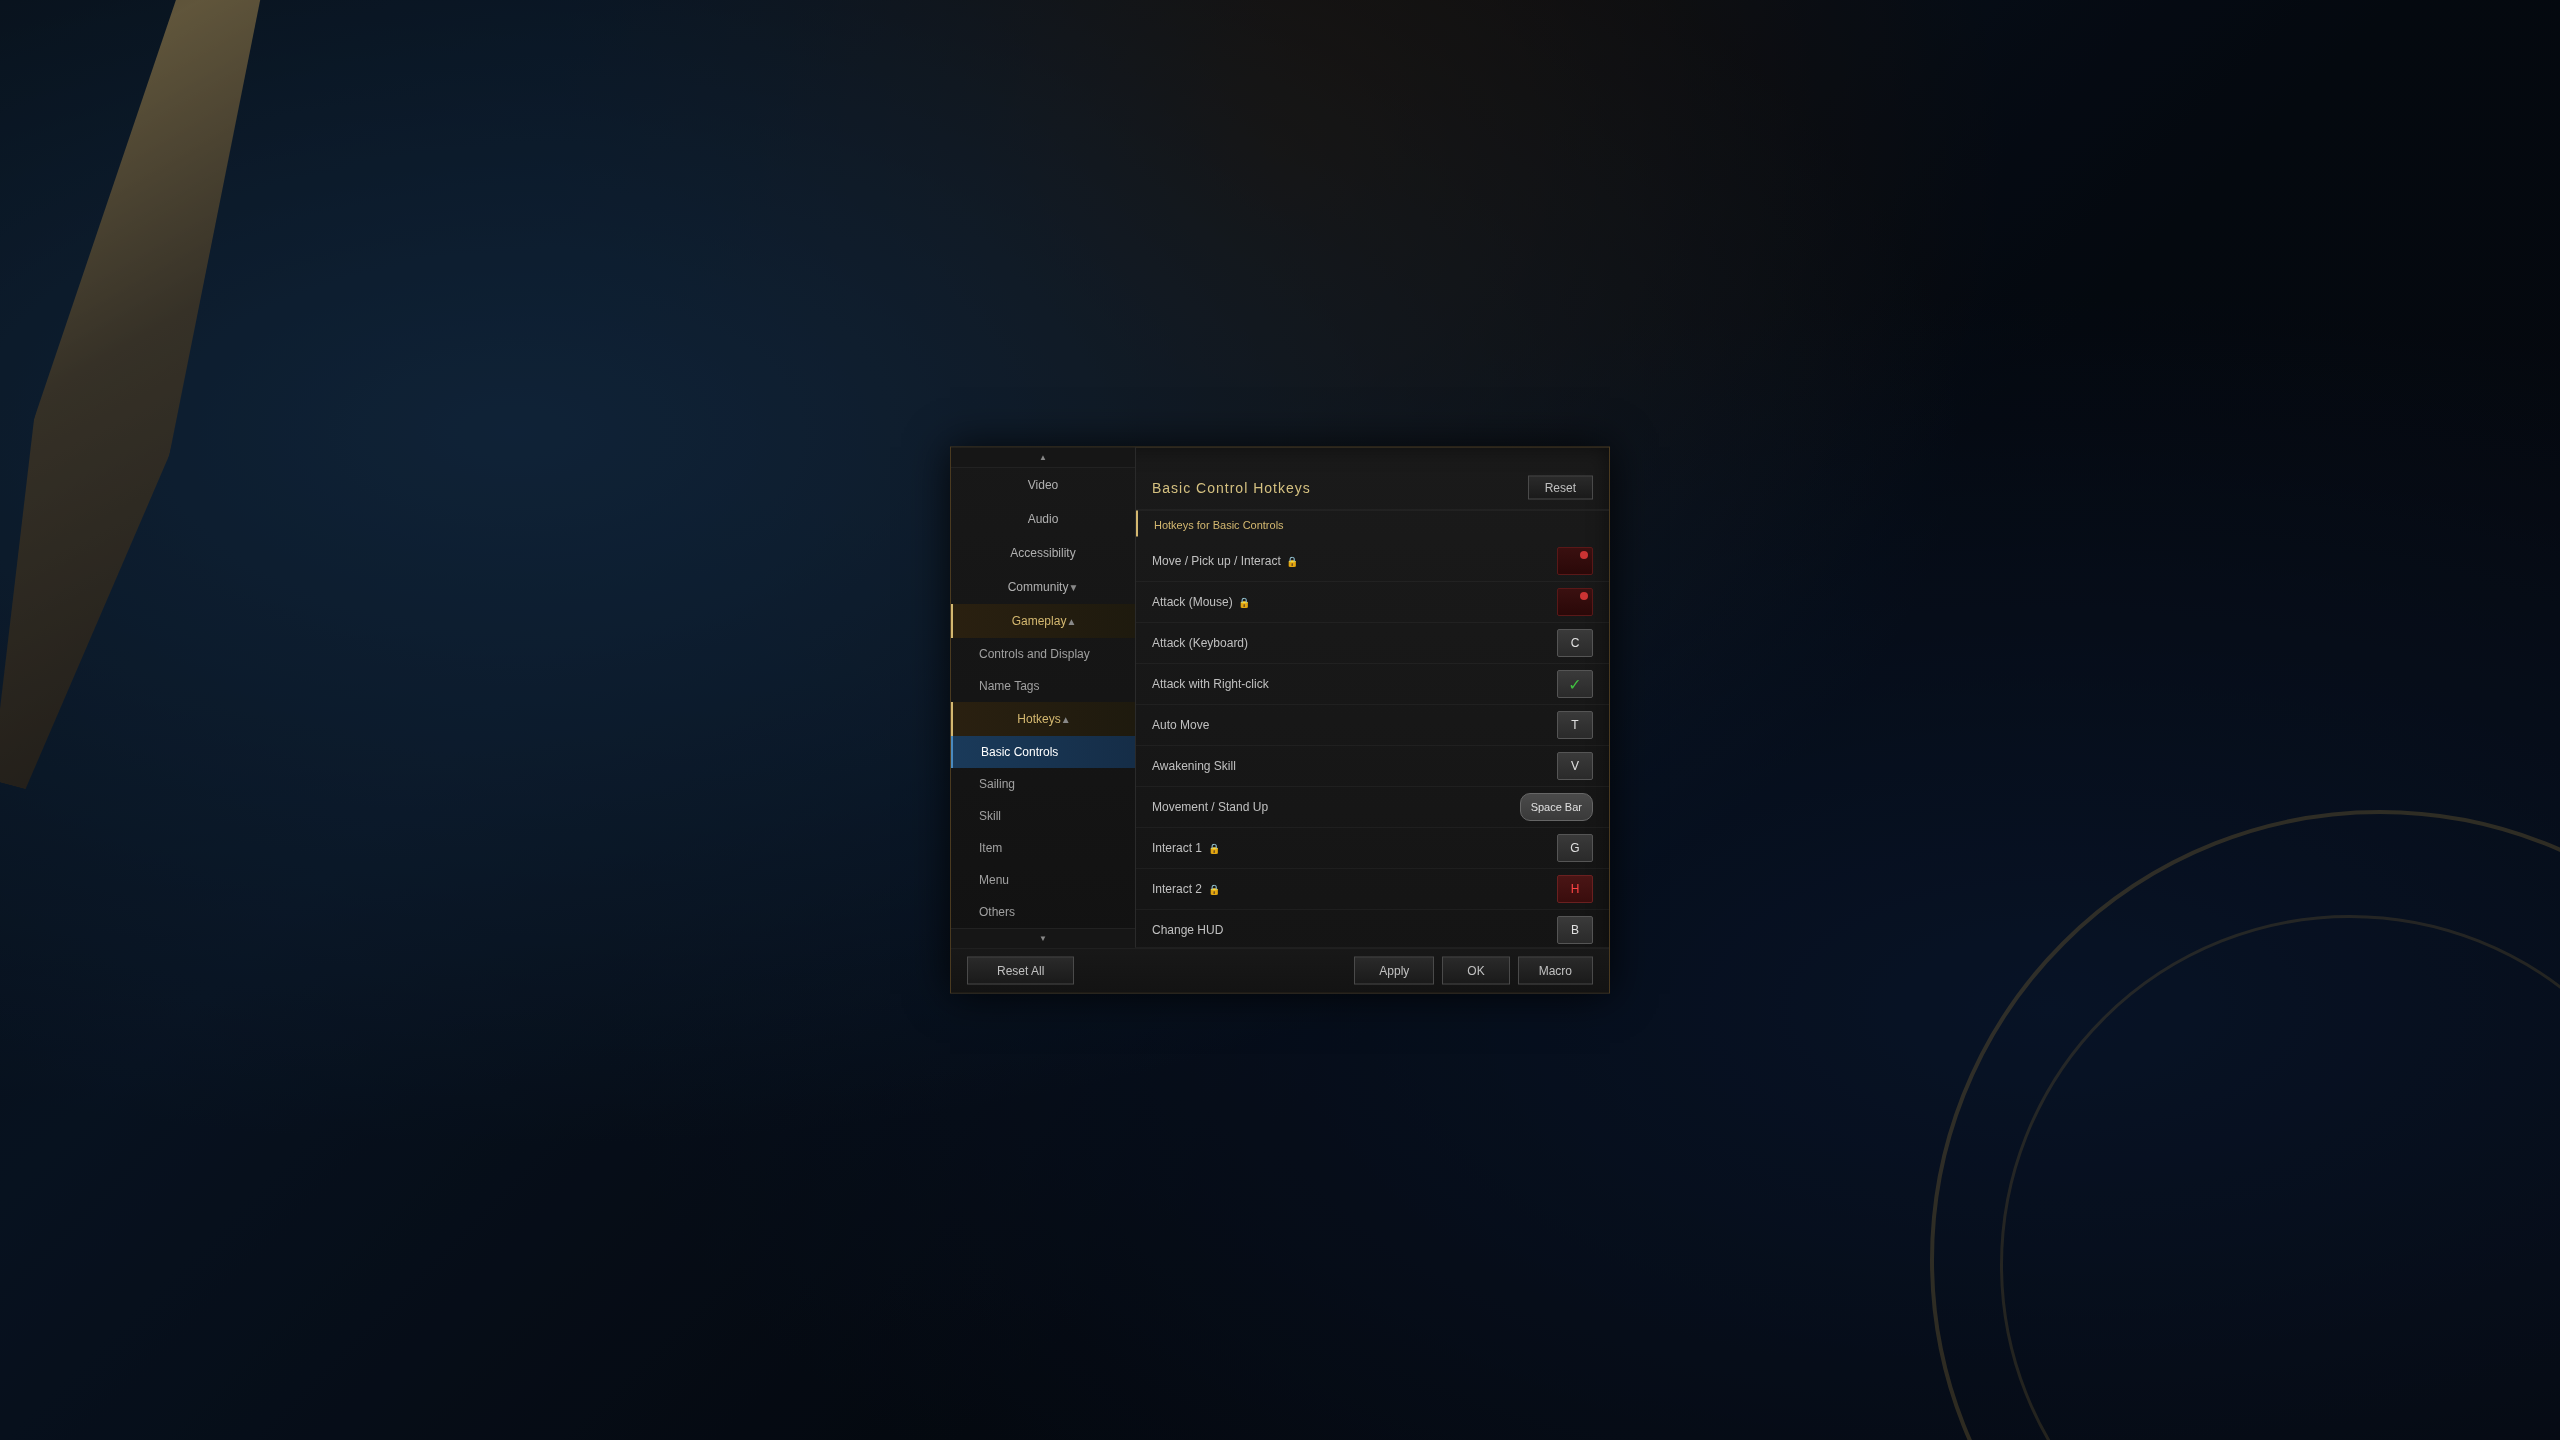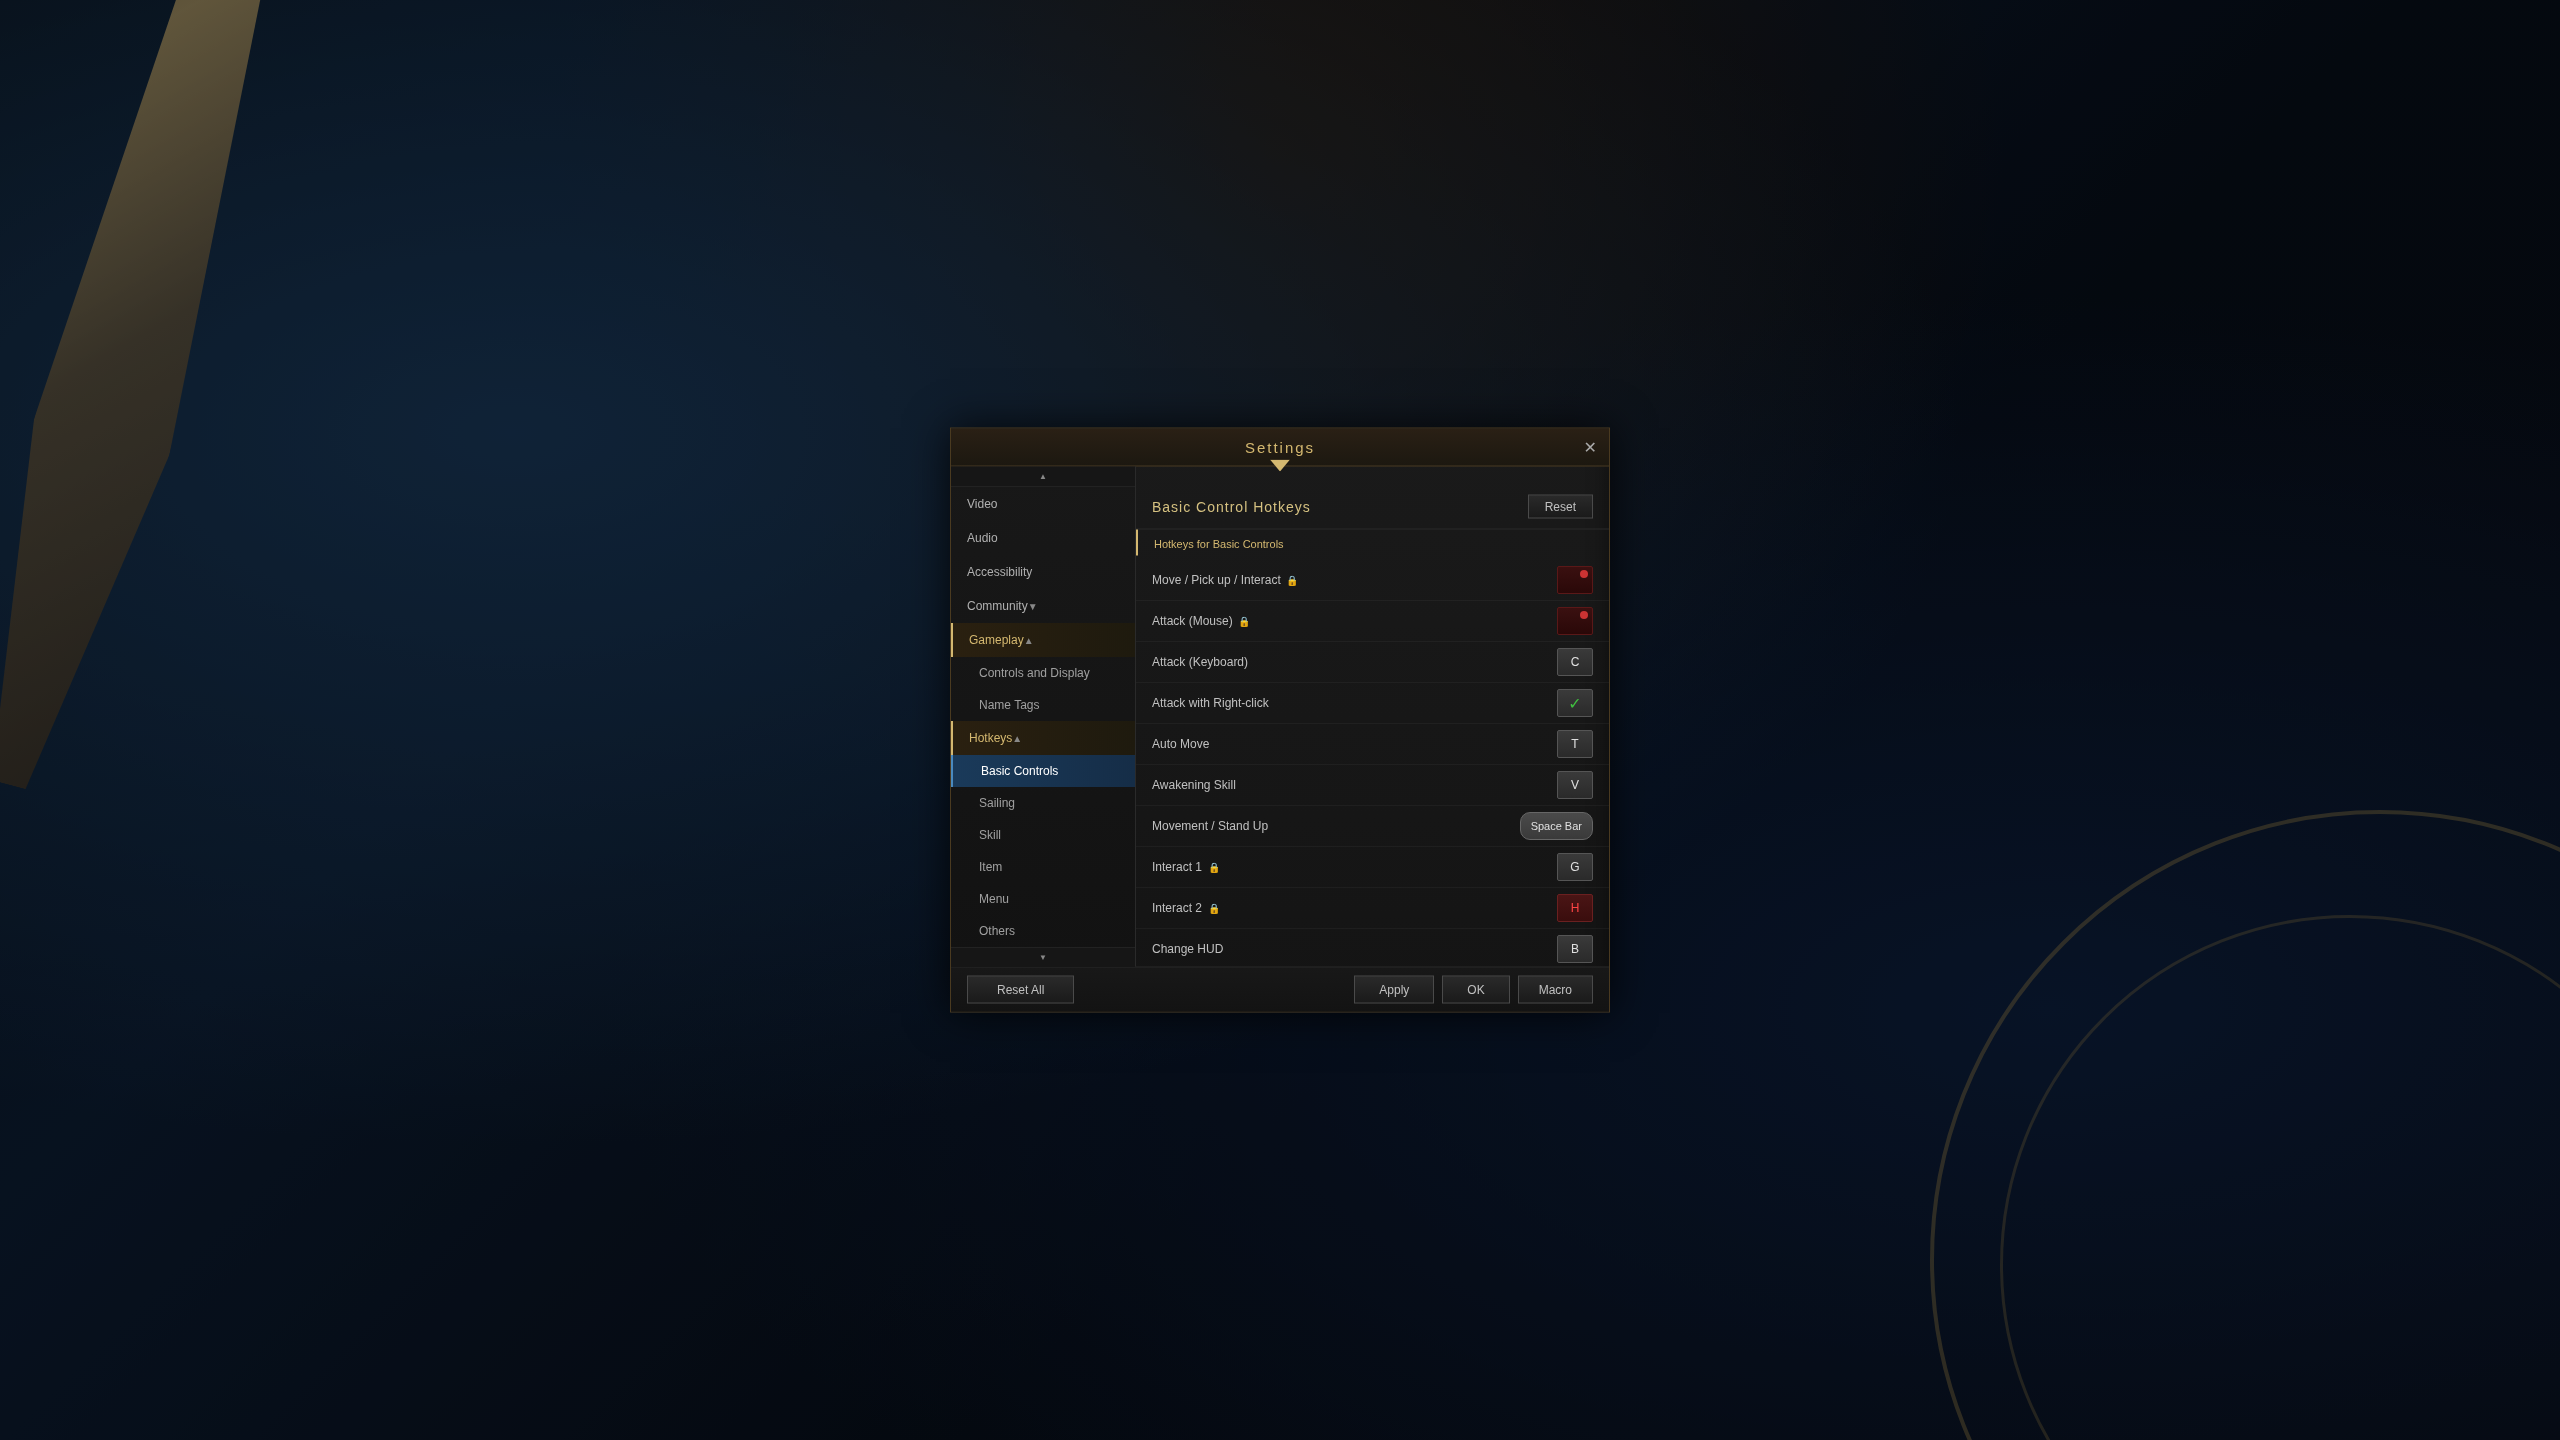--- a/index.html
+++ b/index.html
@@ -143,21 +143,21 @@
       font-size: 8px;
     }
 
     .nav-item {
       padding: 10px 16px;
       color: #b0b0b0;
       font-size: 12px;
       cursor: pointer;
       display: flex;
       align-items: center;
-      justify-content: flex-start;
+      justify-content: center;
       transition: background 0.1s;
     }
 
     .nav-item.active-parent {
       background: linear-gradient(90deg, #2a2010 0%, #1e1a0e 100%);
       color: #d4b870;
       border-left: 2px solid #d4b870;
     }
 
     .chevron {
@@ -397,25 +397,20 @@
 <body>
 
 <div class="bg"></div>
 <div class="bg-element sword-left"></div>
 <div class="bg-element arch-right"></div>
 <div class="bg-element arch-right2"></div>
 <div class="overlay-bg"></div>
 
 <div class="dialog">
 
-  <div class="dialog-title-bar">
-    <span class="dialog-title">Settings</span>
-    <div class="title-ornament"></div>
-    <button class="close-btn">✕</button>
-  </div>
 
   <div class="dialog-body">
 
     <div class="sidebar">
       <div style="position:absolute;top:0;left:0;right:0;height:20px;background:#161616;display:flex;align-items:center;justify-content:center;z-index:1;border-bottom:1px solid #222;">
         <span class="scroll-arrow">▲</span>
       </div>
 
       <div class="sidebar-scroll-wrapper">
 

